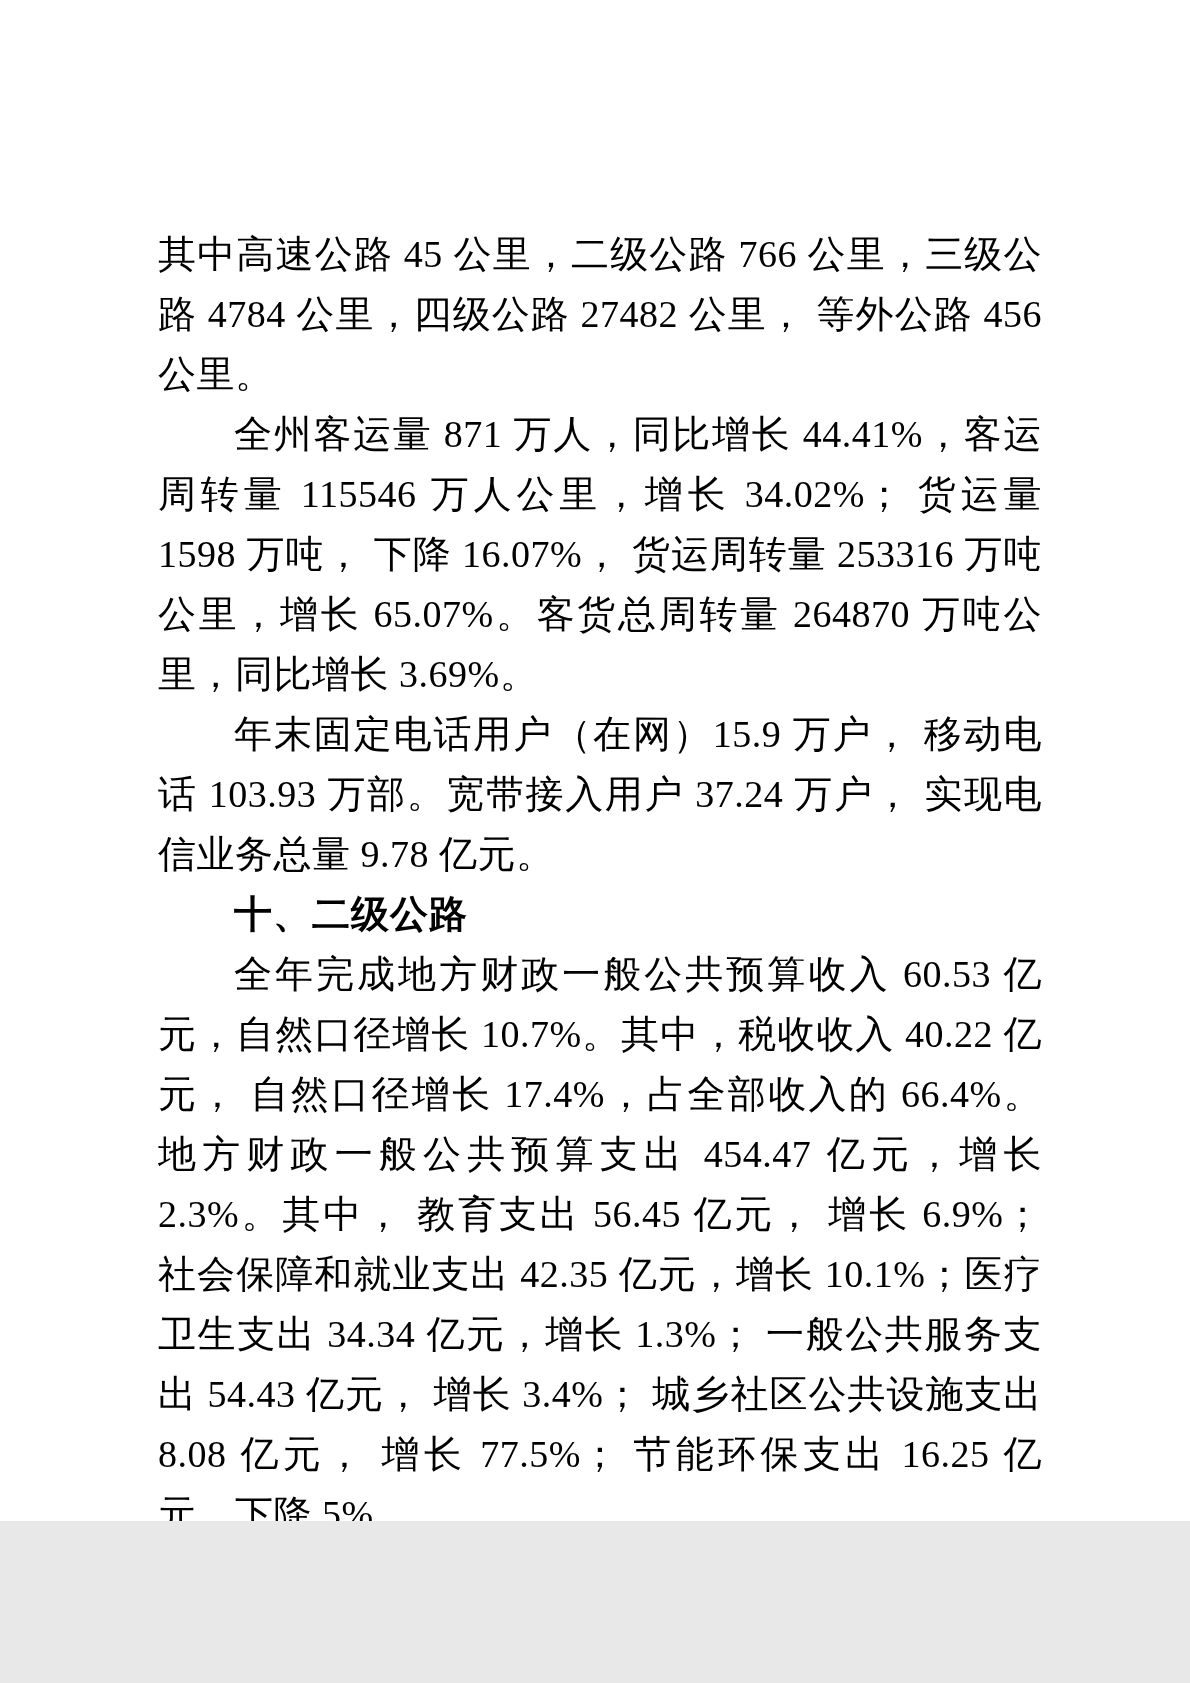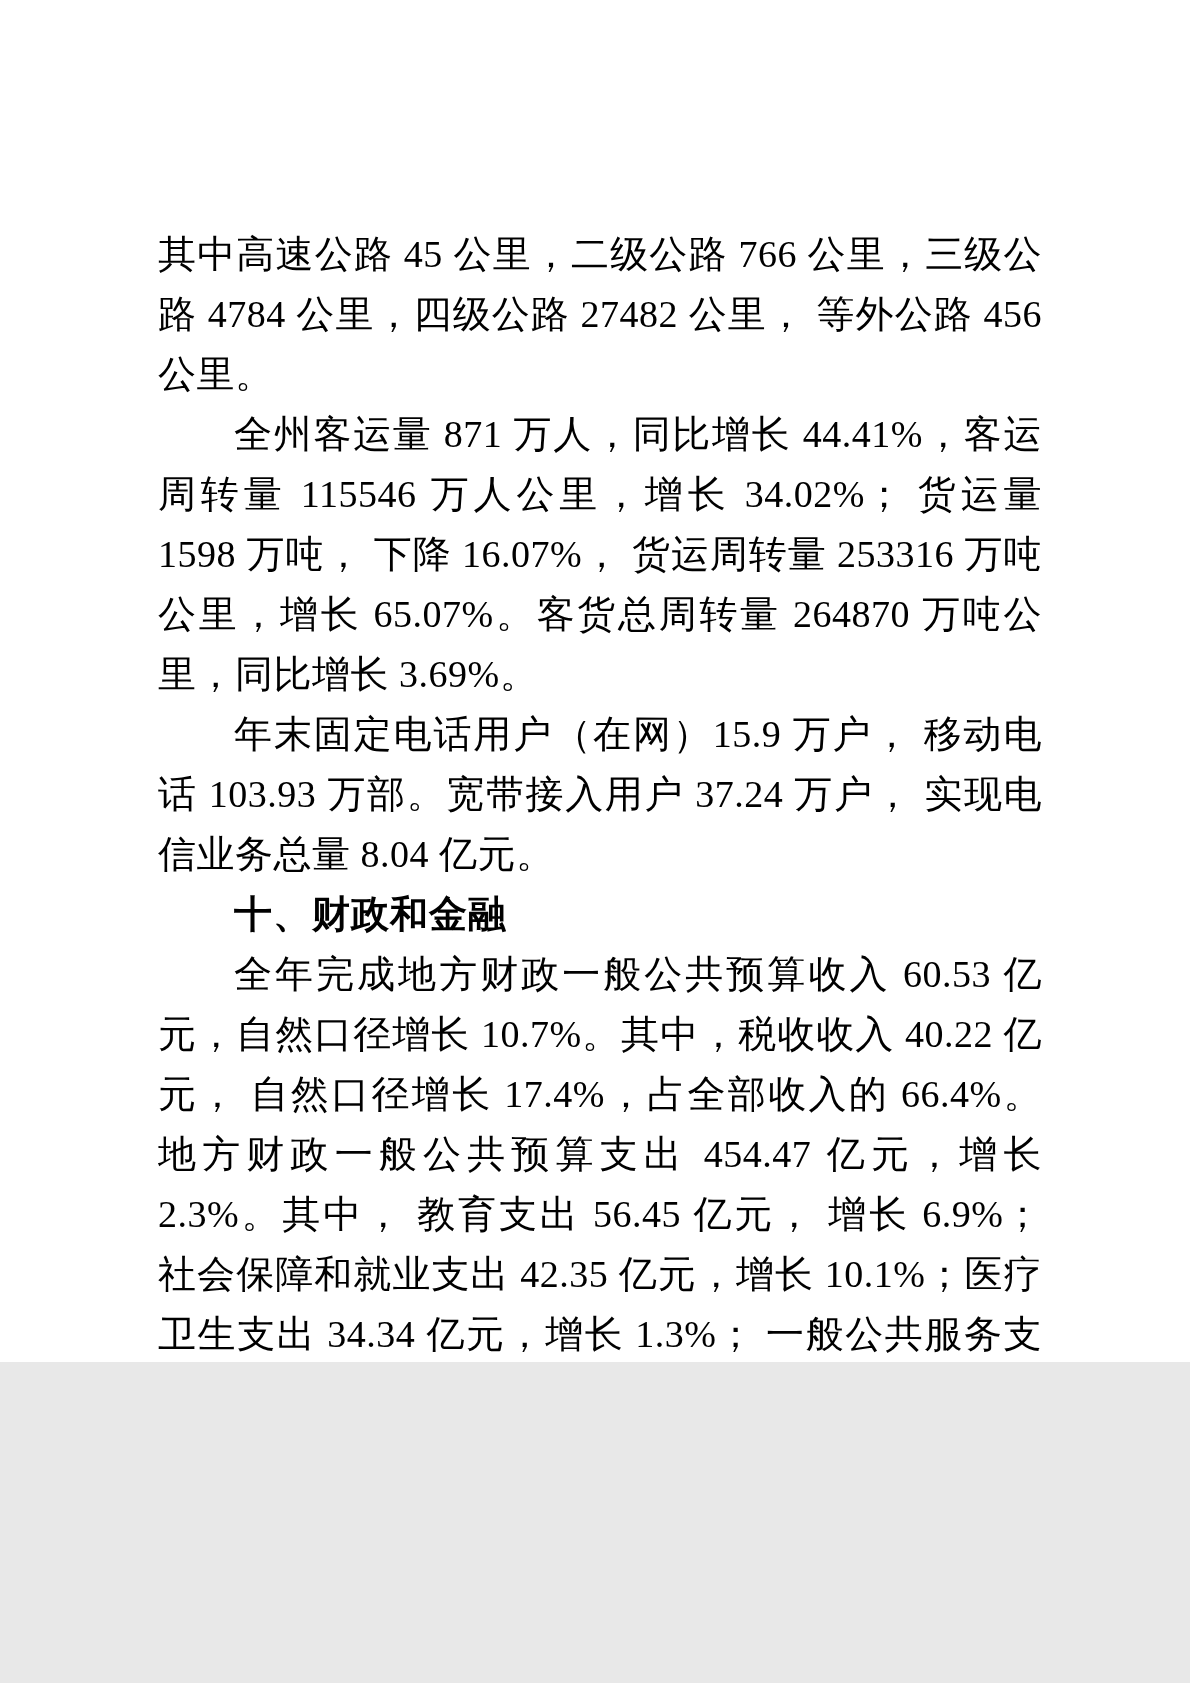--- a/index.html
+++ b/index.html
@@ -1,19 +1,19 @@
 <!DOCTYPE html>
 <html><head>
 <meta charset="utf-8">
 <style>
   html, body { margin: 0; padding: 0; background: #e8e8e8; }
   .page {
     position: relative;
     width: 1190px;
-    height: 1362px;
+    height: 1521px;
     margin: 0 auto;
     background: #ffffff;
     overflow: hidden;
     color: #000000;
   }
   .content {
     position: absolute;
     left: 158px;
     top: 224px;
     width: 884px;
@@ -43,18 +43,18 @@
     white-space: pre;
   }
 </style>
 </head>
 <body>
 
 <div class="page">
   <div class="content">
     <p>其中高速公路 45 公里，二级公路 766 公里，三级公路 4784 公里，四级公路 27482 公里， 等外公路 456 公里。</p>
     <p class="indent">全州客运量 871 万人，同比增长 44.41%，客运周转量 115546 万人公里，增长 34.02%； 货运量 1598 万吨， 下降 16.07%， 货运周转量 253316 万吨公里，增长 65.07%。客货总周转量 264870 万吨公里，同比增长 3.69%。</p>
-    <p class="indent">年末固定电话用户（在网）15.9 万户， 移动电话 103.93 万部。宽带接入用户 37.24 万户， 实现电信业务总量 8.04 亿元。</p>
-    <p class="section-heading">十、财政和金融</p>
+    <p class="indent">年末固定电话用户（在网）15.9 万户， 移动电话 103.93 万部。宽带接入用户 37.24 万户， 实现电信业务总量 9.78 亿元。</p>
+    <p class="section-heading">十、二级公路</p>
     <p class="indent">全年完成地方财政一般公共预算收入 60.53 亿元，自然口径增长 10.7%。其中，税收收入 40.22 亿元， 自然口径增长 17.4%，占全部收入的 66.4%。地方财政一般公共预算支出 454.47 亿元，增长 2.3%。其中， 教育支出 56.45 亿元， 增长 6.9%； 社会保障和就业支出 42.35 亿元，增长 10.1%；医疗卫生支出 34.34 亿元，增长 1.3%； 一般公共服务支出 54.43 亿元， 增长 3.4%； 城乡社区公共设施支出 8.08 亿元， 增长 77.5%； 节能环保支出 16.25 亿元，下降 5%。</p>
   </div>
   <div class="page-number">— 12 —</div>
 </div>
 
 </body></html>

